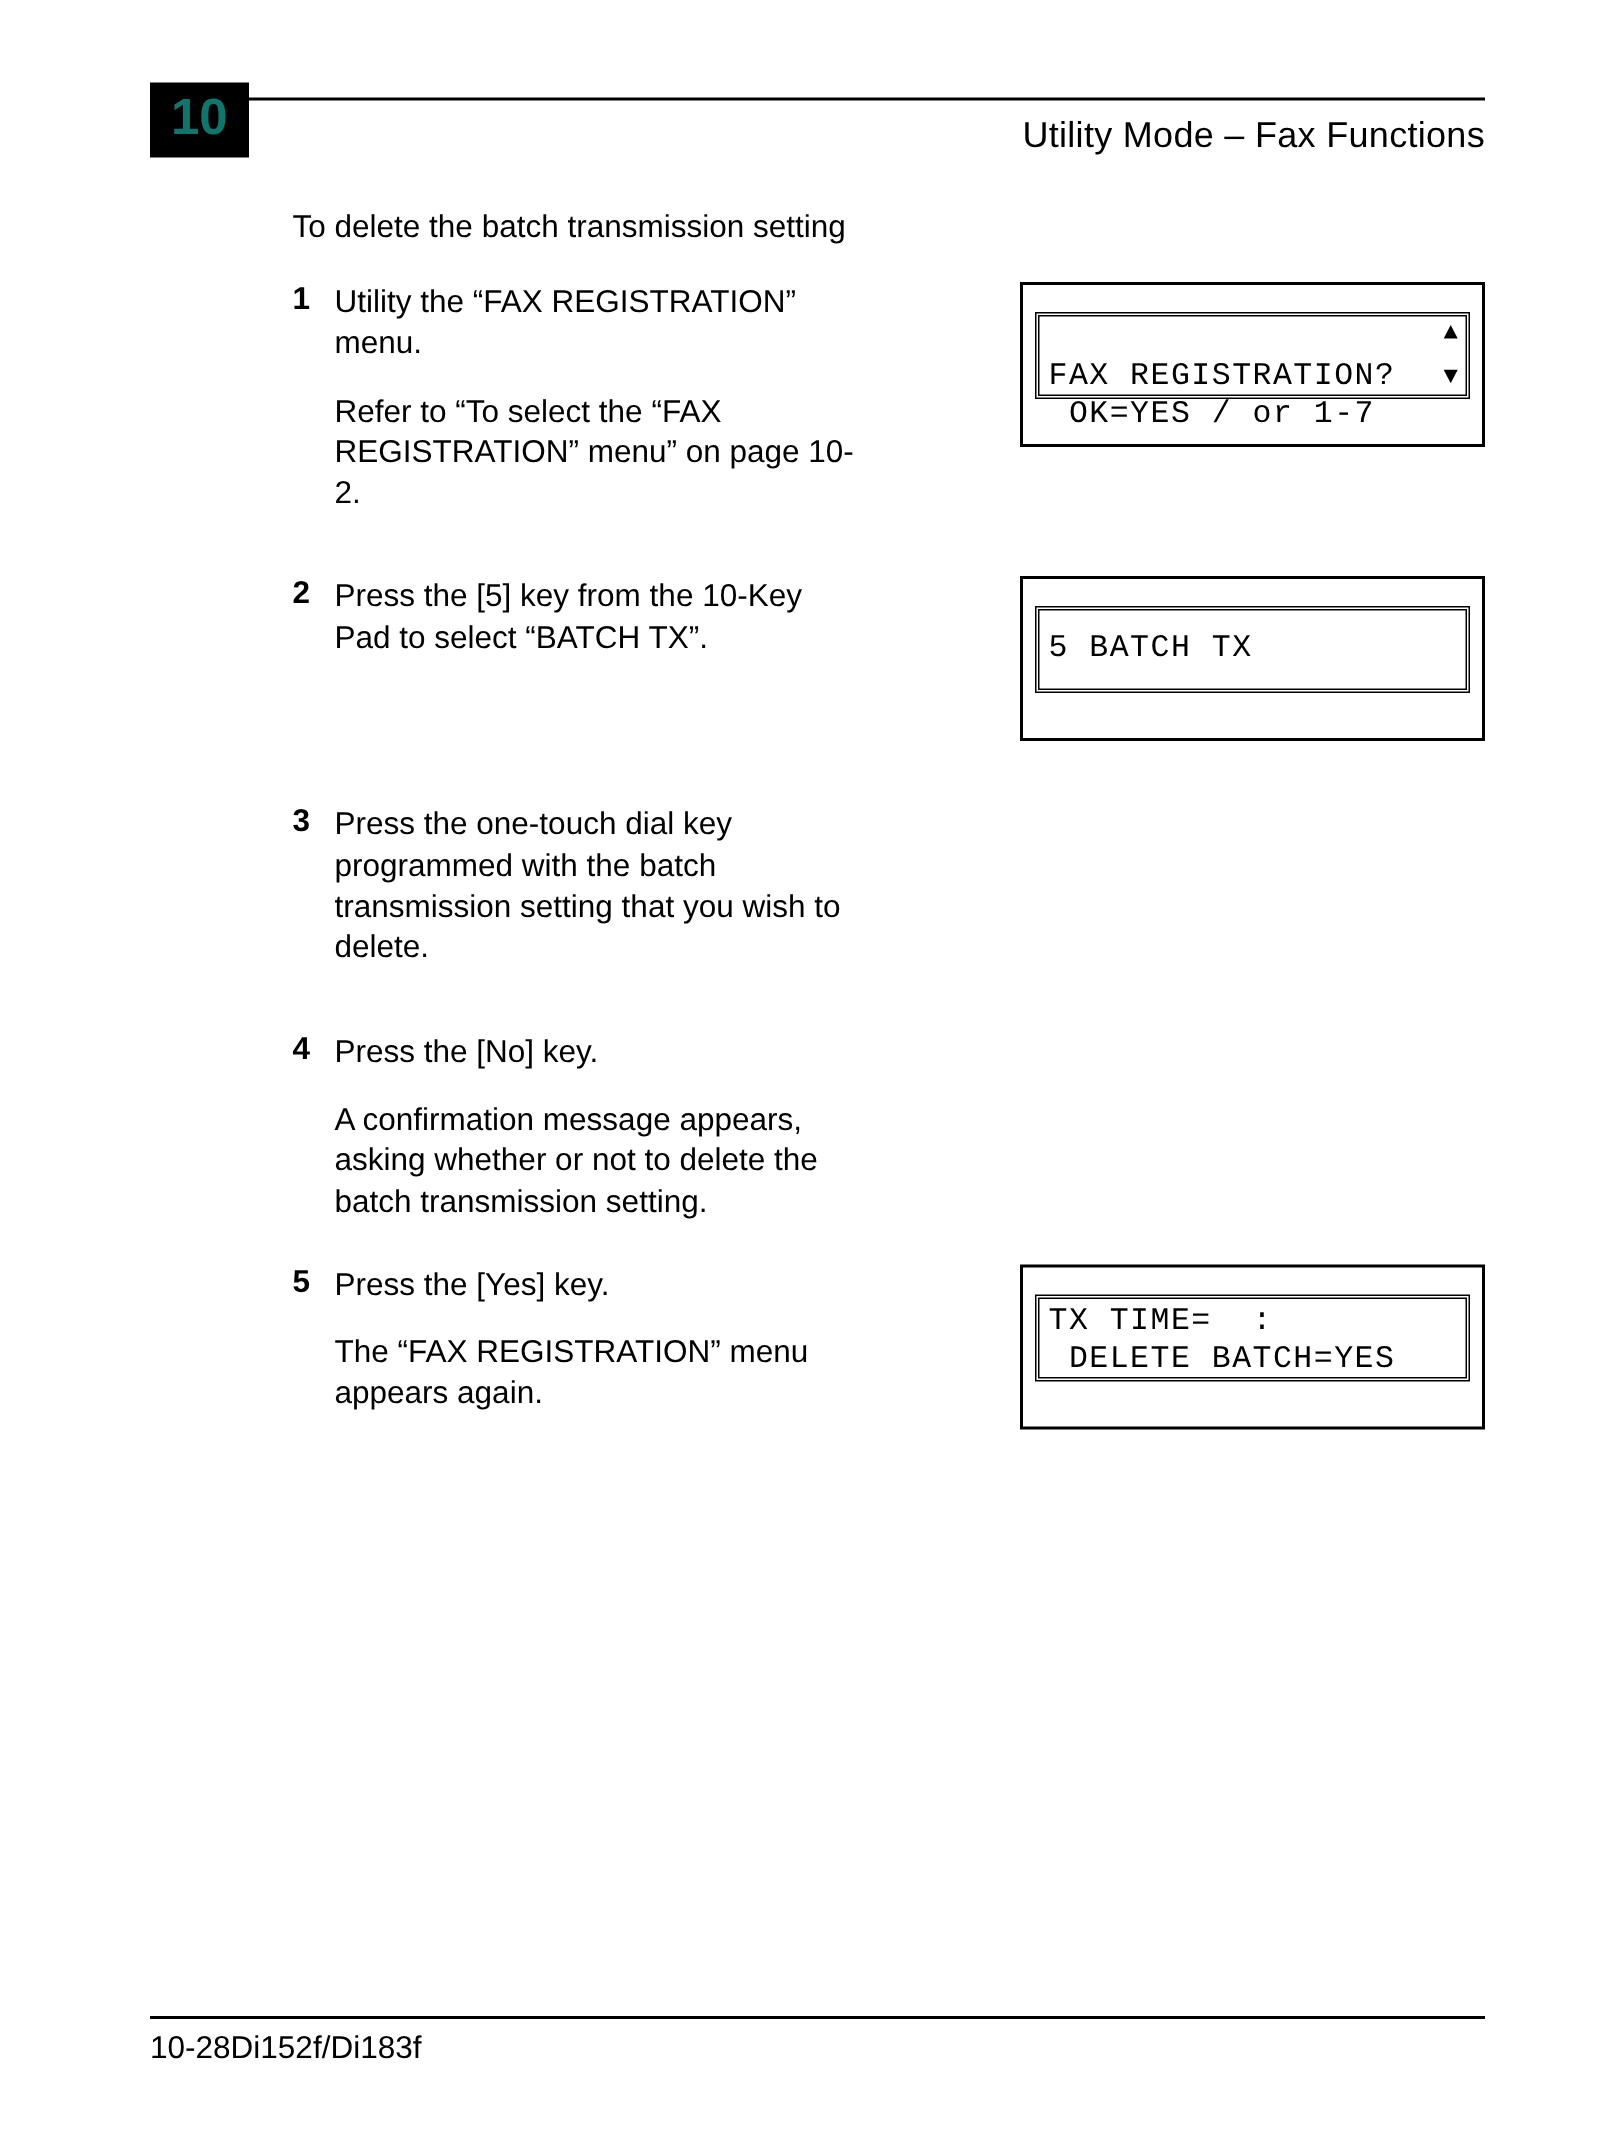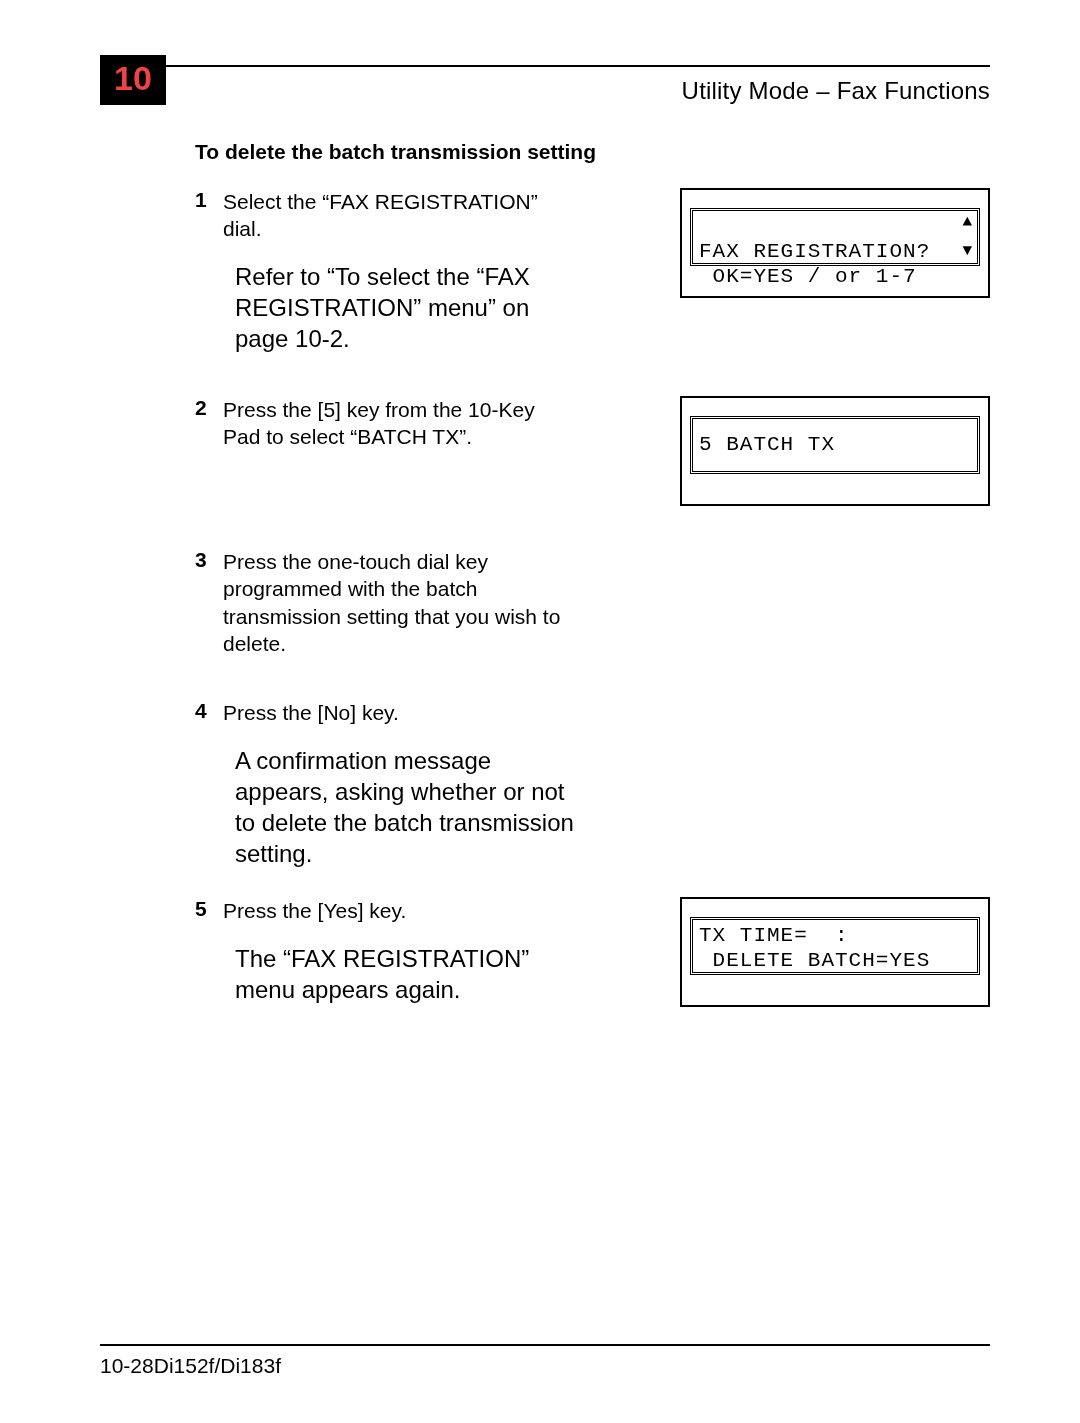--- a/index.html
+++ b/index.html
@@ -1,28 +1,28 @@
 <!DOCTYPE html>
 <html><head>
 <meta charset="utf-8">
 <style>
   html,body{margin:0;padding:0;background:#fff}
   body{font-family:Arial,Helvetica,sans-serif;color:#000}
   .page{width:1080px;height:1423px;position:relative;box-sizing:border-box;padding:40px 90px 0 100px}
   .hr-top{border-top:2px solid #000;margin-top:25px}
   .header{display:flex;justify-content:space-between;align-items:flex-end;margin-top:-12px}
-  .chapnum{background:#000;color:#ef4444;font-weight:700;font-size:34px;padding:6px 14px 10px;line-height:1}
+  .chapnum{background:#000;color:#0f766e;font-weight:700;font-size:34px;padding:6px 14px 10px;line-height:1}
   .header-right{font-size:24px;letter-spacing:.2px}
   .content{margin-top:35px;padding-left:95px;padding-right:0}
-  .section-title{font-weight:700;font-size:21px;margin-bottom:24px}
+  .section-title{font-weight:400;font-size:21px;margin-bottom:24px}
   .step-row{display:flex;align-items:flex-start;margin-bottom:42px}
   .left{width:380px;display:flex;align-items:flex-start}
   .num{font-weight:700;font-size:21px;width:28px;flex:0 0 28px}
   .txt{font-size:21px;line-height:1.3}
-  .sub{margin-top:18px;margin-left:40px;font-size:24px;line-height:1.3}
+  .sub{margin-top:18px;margin-left:28px;font-size:21px;line-height:1.3}
   .right{flex:1;display:flex;justify-content:flex-end}
   .lcd-wrap{width:310px;height:110px;border:2px solid #000;box-sizing:border-box;padding:18px 8px 8px}
   .lcd{border:3px double #000;box-sizing:border-box;height:58px;padding:4px 6px;font-family:"Courier New",Courier,monospace;font-size:21px;letter-spacing:1px;line-height:1.18;white-space:pre;position:relative}
   .lcd.single{padding-top:14px}
   .arrow{position:absolute;right:4px;font-size:16px}
   .arrow.up{top:2px}
   .arrow.dn{bottom:2px}
   .footer{position:absolute;bottom:45px;left:100px;right:90px}
   .footer-line{border-top:2px solid #000;margin-bottom:8px}
   .footer-row{display:flex;justify-content:flex-start;font-size:21px}
@@ -37,21 +37,21 @@
     <div class="header-right">Utility Mode – Fax Functions</div>
   </div>
 
   <div class="content">
     <div class="section-title">To delete the batch transmission setting</div>
 
     <div class="step-row">
       <div style="width:380px">
         <div class="left">
           <div class="num">1</div>
-          <div class="txt">Select the “FAX REGISTRATION” dial.</div>
+          <div class="txt">Utility the “FAX REGISTRATION” menu.</div>
         </div>
         <div class="sub">Refer to “To select the “FAX REGISTRATION” menu” on page 10-2.</div>
       </div>
       <div class="right">
         <div class="lcd-wrap">
           <div class="lcd">
 <span>FAX REGISTRATION?</span><span class="arrow up">▲</span>
 <span> OK=YES / or 1-7</span><span class="arrow dn">▼</span></div>
         </div>
       </div>

